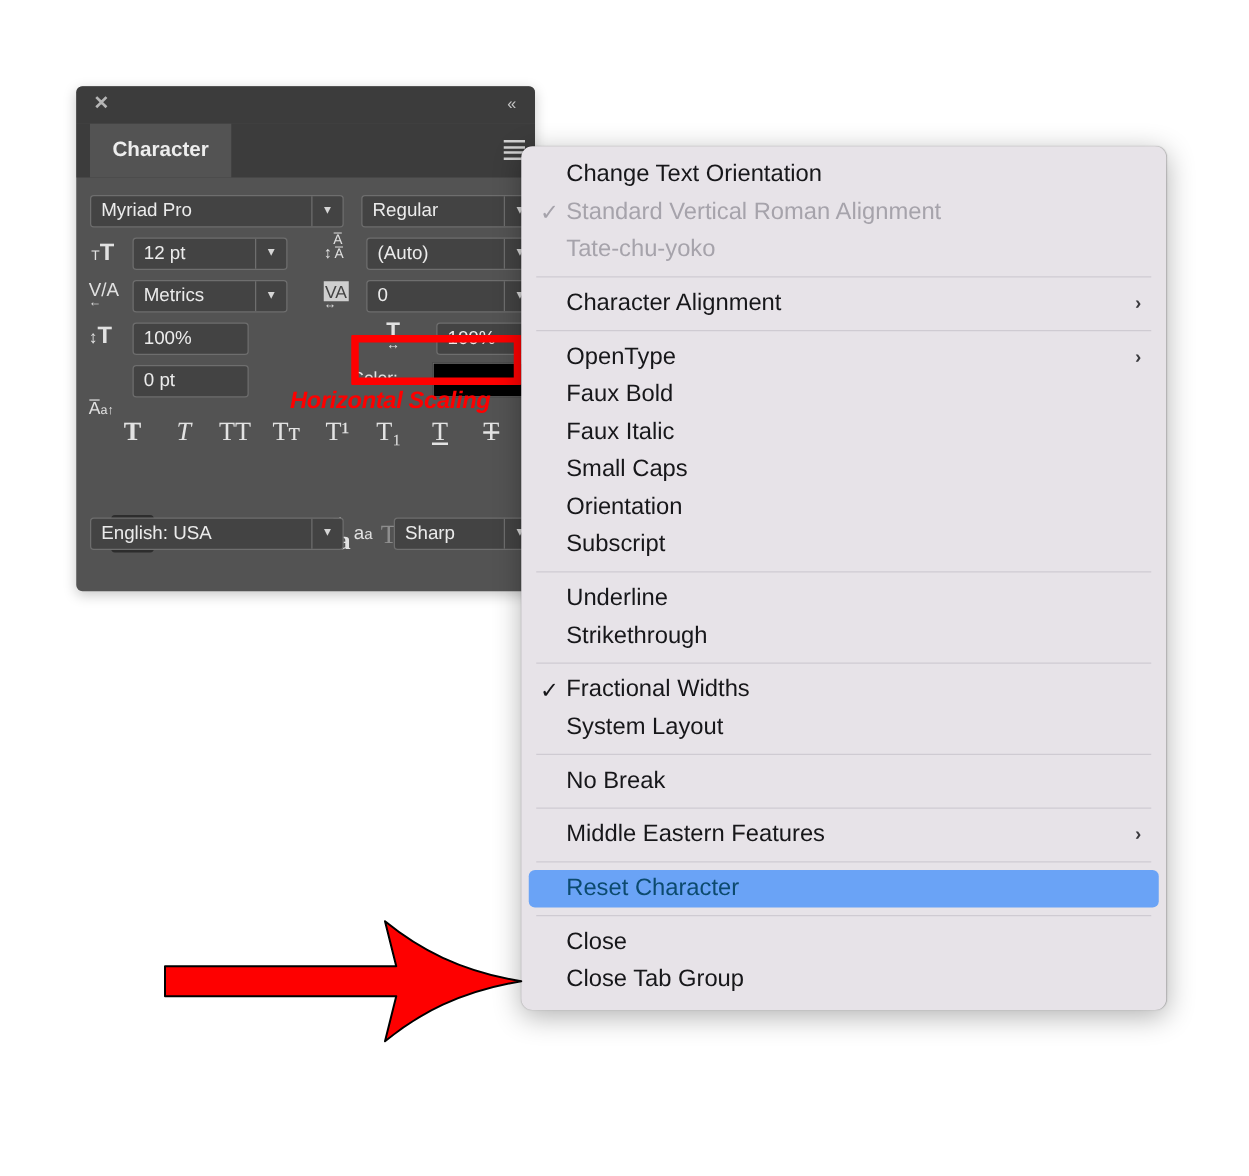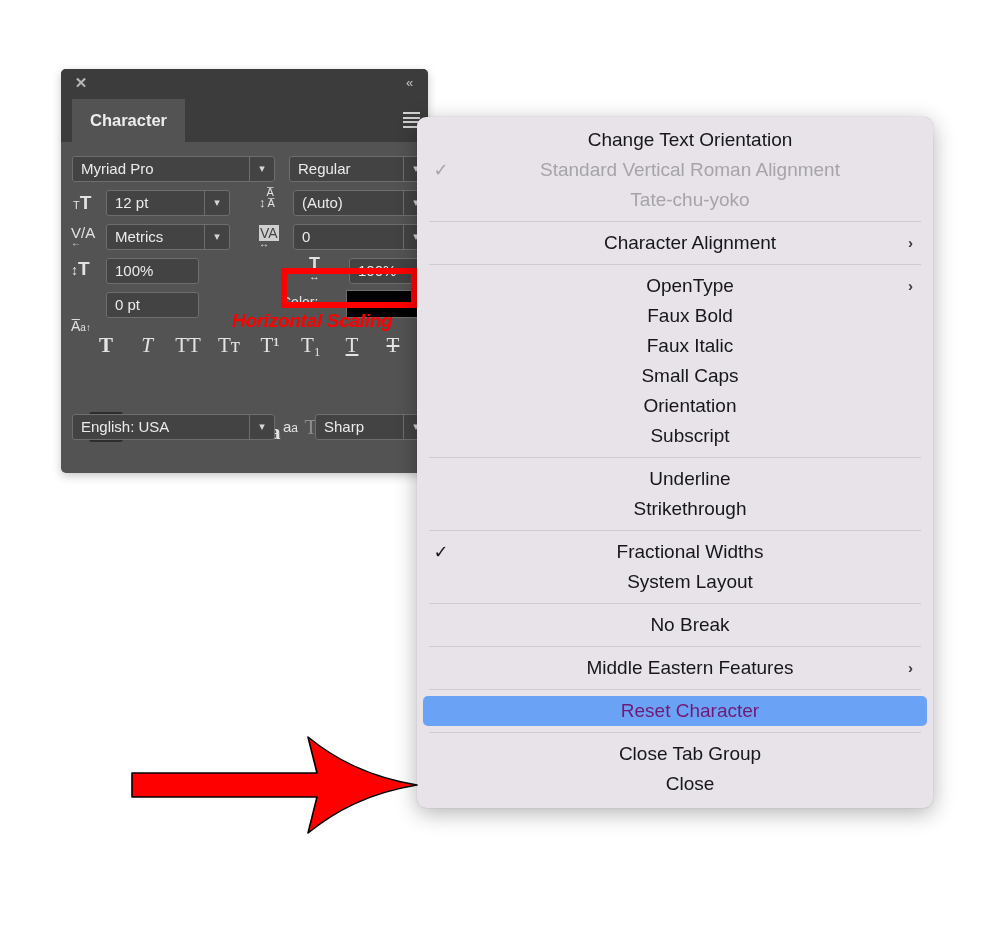--- a/index.html
+++ b/index.html
@@ -195,24 +195,23 @@
   }
   .menu-item {
     position: relative;
     height: 30px;
     line-height: 30px;
     margin: 0 6px;
     padding-left: 30px;
     border-radius: 5px;
     white-space: nowrap;
     cursor: default;
-    text-align: center;
   }
   .menu-item.disabled { color: #a6a3ab; }
-  .menu-item.selected { background: #6aa3f6; color: #701a75; }
+  .menu-item.selected { background: #6aa3f6; color: #0c4a6e; }
   .menu-item .check {
     position: absolute;
     left: 9px; top: 0;
     width: 18px;
     font-size: 18px;
     line-height: 30px;
   }
   .menu-item .submenu-arrow {
     position: absolute;
     right: 14px; top: 0;
@@ -364,15 +363,15 @@
     <div class="menu-sep"></div>
     <div class="menu-item"><span class="check">✓</span><span>Fractional Widths</span></div>
     <div class="menu-item"><span>System Layout</span></div>
     <div class="menu-sep"></div>
     <div class="menu-item"><span>No Break</span></div>
     <div class="menu-sep"></div>
     <div class="menu-item"><span>Middle Eastern Features</span><span class="submenu-arrow">›</span></div>
     <div class="menu-sep"></div>
     <div class="menu-item selected"><span>Reset Character</span></div>
     <div class="menu-sep"></div>
+    <div class="menu-item"><span>Close</span></div>
     <div class="menu-item"><span>Close Tab Group</span></div>
-    <div class="menu-item"><span>Close</span></div>
   </div>
 
 </body></html>

